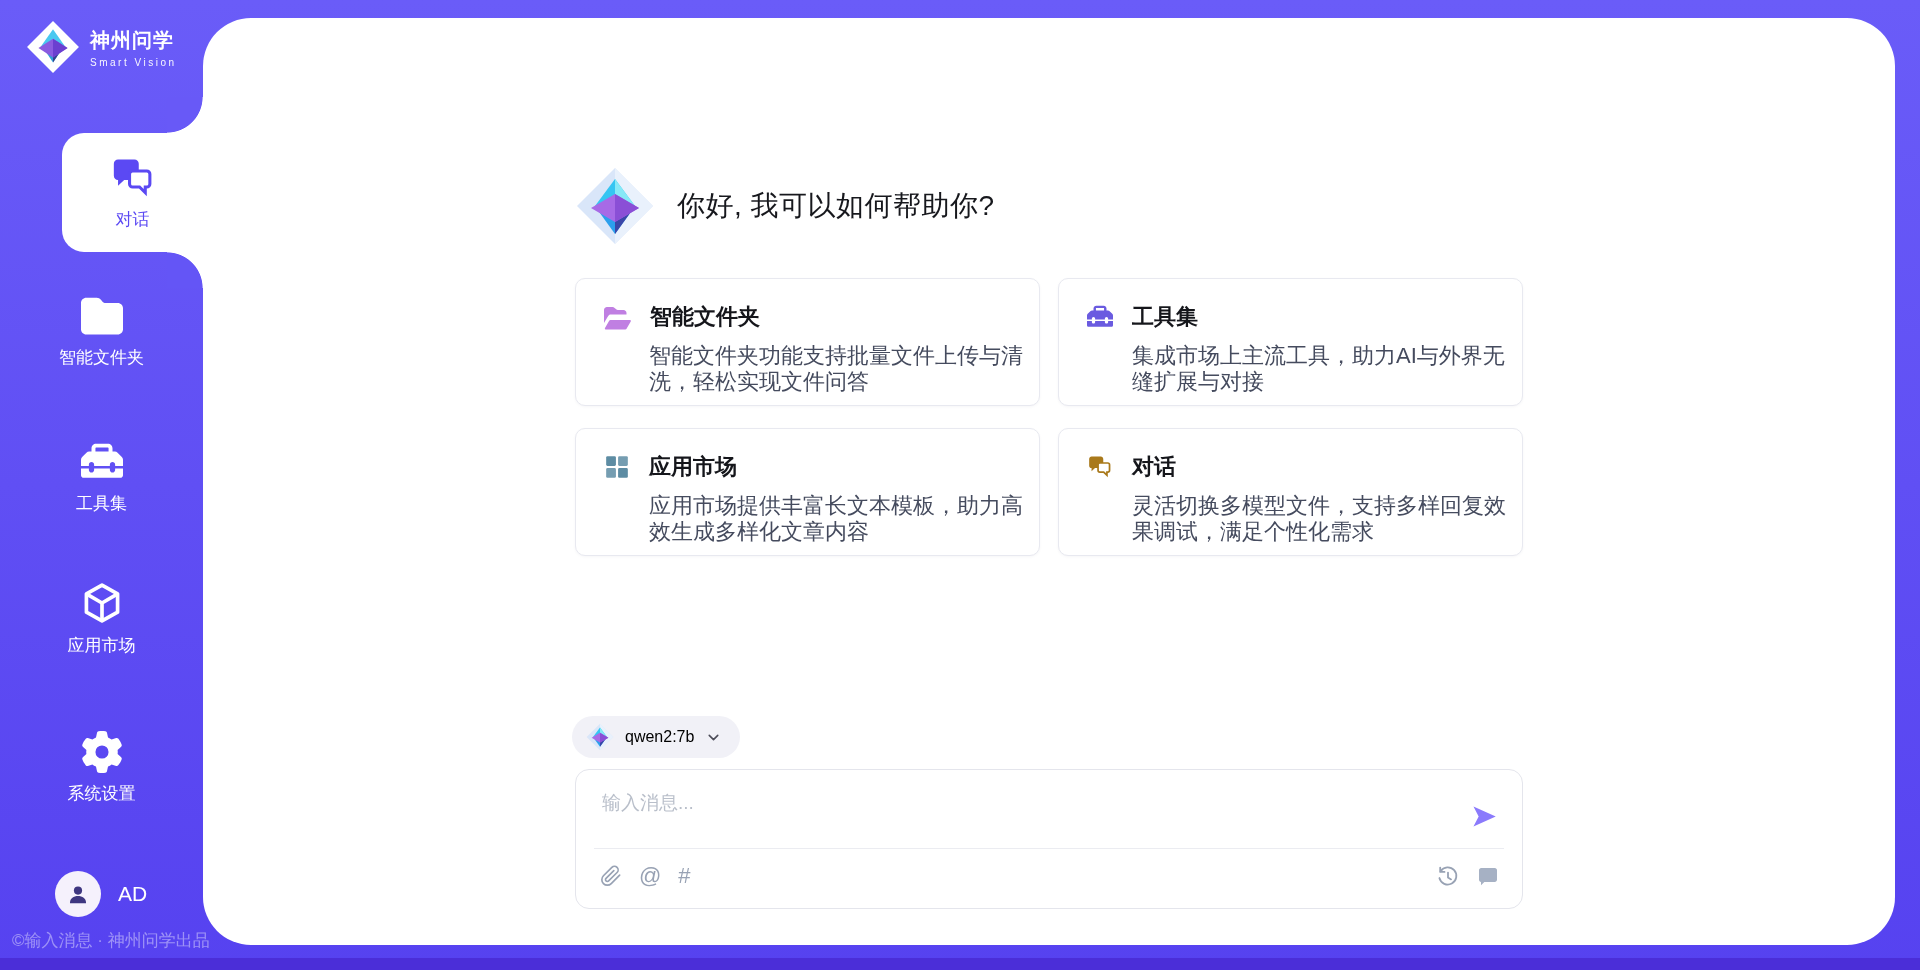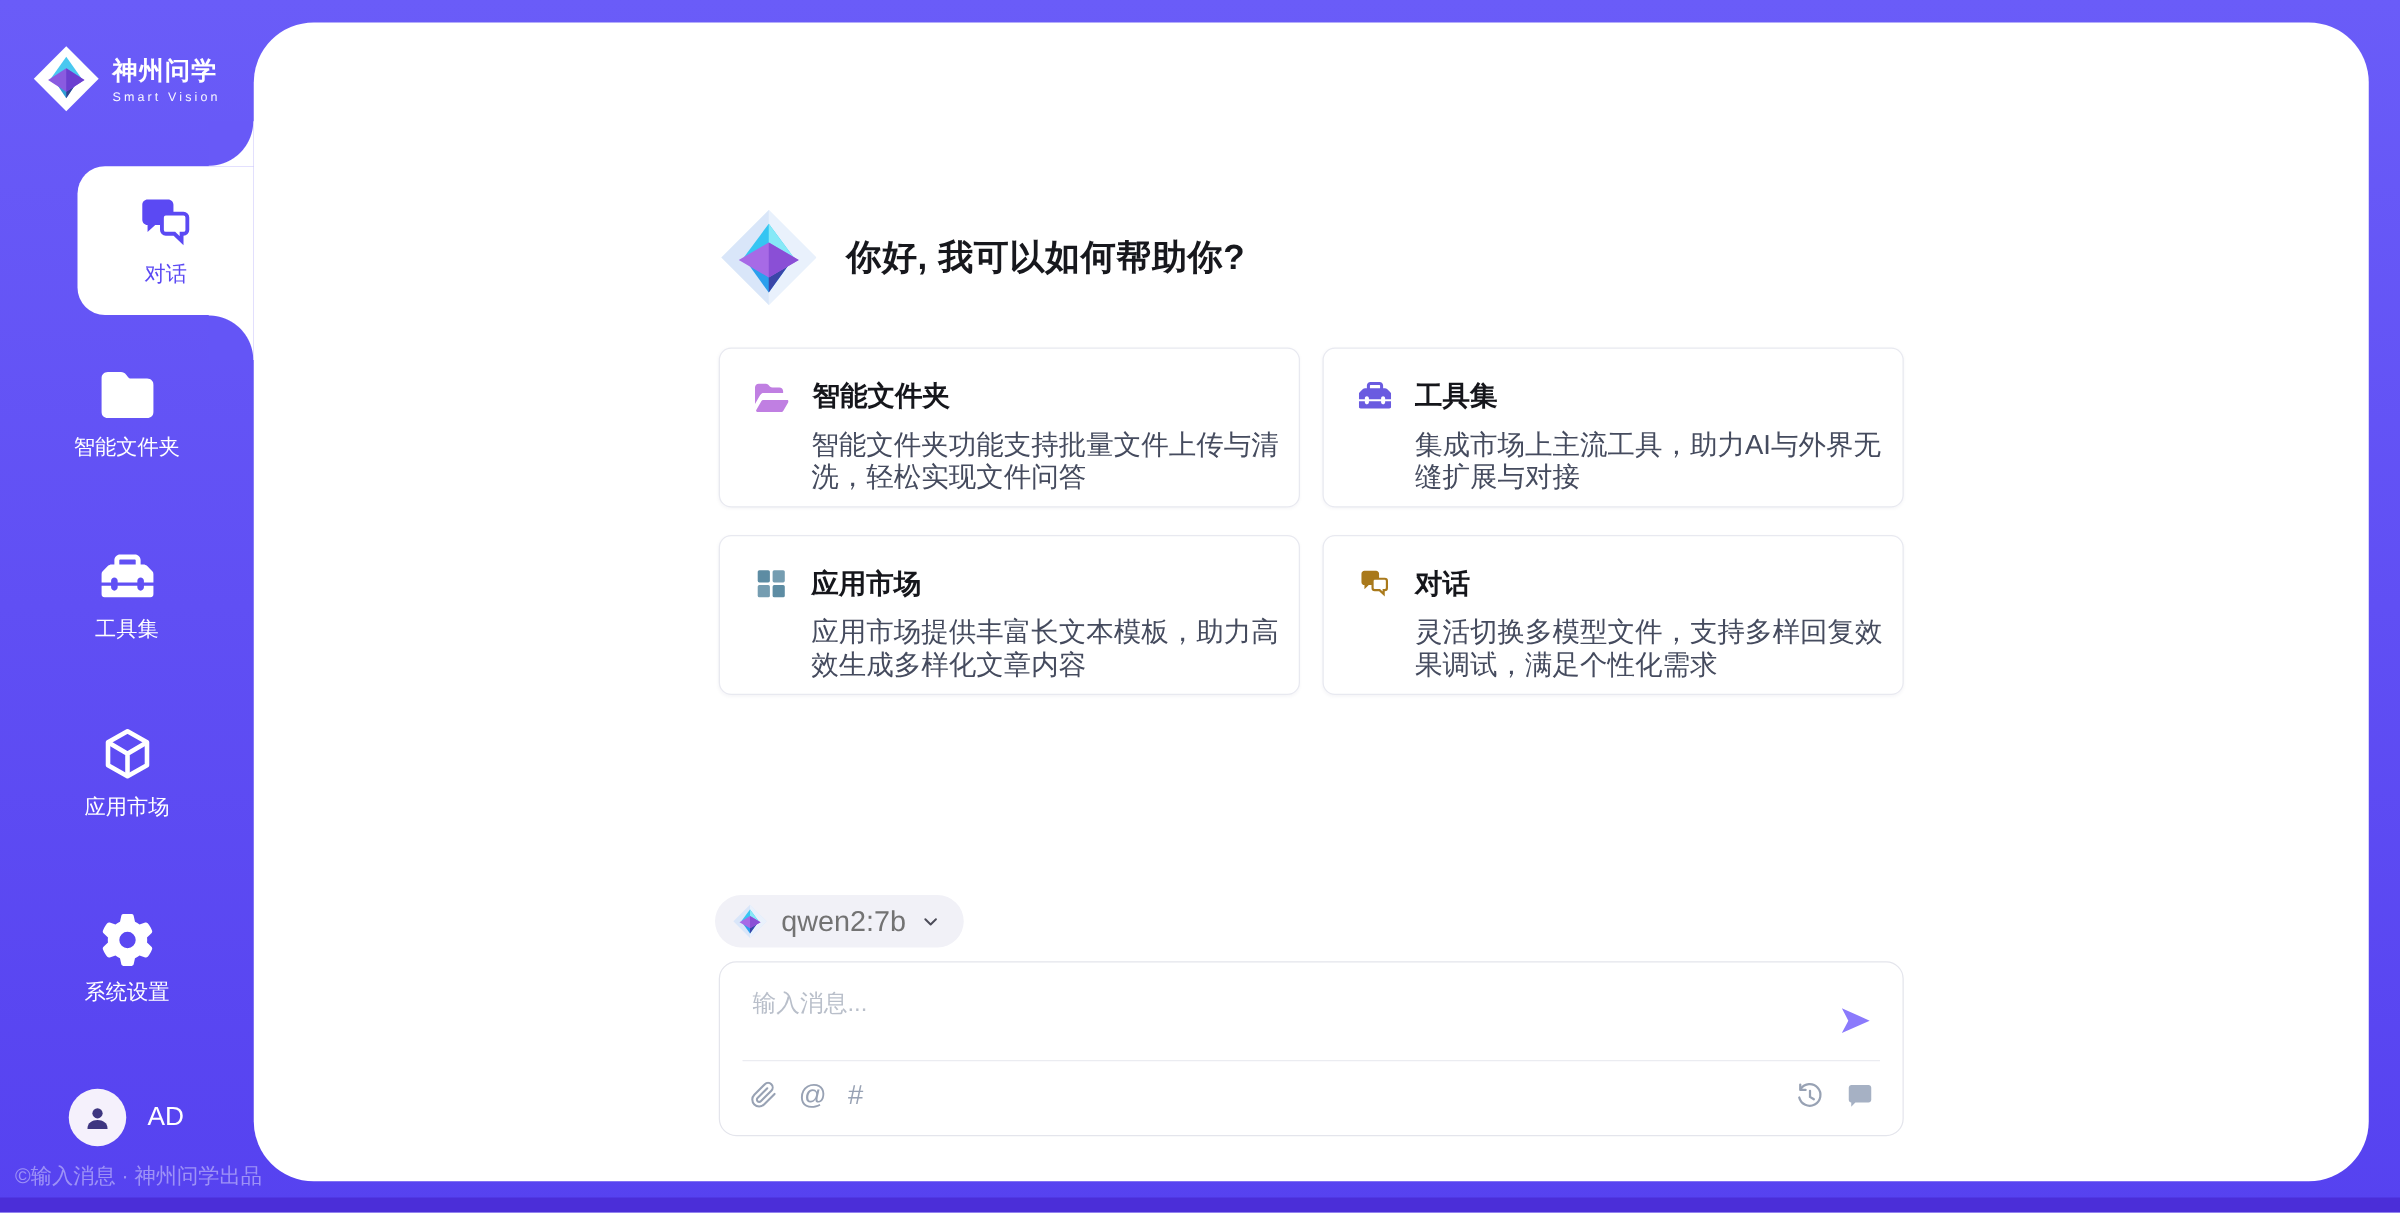--- a/index.html
+++ b/index.html
@@ -10,21 +10,21 @@
     background:linear-gradient(180deg,#6a5cf8 0%,#5642f0 100%);
     overflow:hidden;
   }
   
   .bottom-strip { position:absolute; left:0; bottom:0; width:100%; height:12px; background:#4b2ed8; }
   .main-area {
     position:absolute; left:203px; top:18px; width:1692px; height:927px;
     background:#ffffff; border-radius:48px;
   }
   
-  .logo-block { position:absolute; left:26px; top:20px; display:flex; align-items:center; gap:10px; color:#fff;margin-top:16px; }
+  .logo-block { position:absolute; left:26px; top:20px; display:flex; align-items:center; gap:10px; color:#fff; }
   .logo-text-name { font-size:20px; font-weight:bold; letter-spacing:1px; }
   .logo-text-sub  { font-size:10px; letter-spacing:2.5px; margin-top:3px; opacity:.95; }
 
   .active-tab {
     position:absolute; left:62px; top:133px; width:141px; height:119px;
     background:#fff; border-radius:22px 0 0 22px;
     display:flex; flex-direction:column; align-items:center; justify-content:center;
     color:#5b49f3; cursor:pointer;
   }
   .active-tab .nav-label { color:#5b49f3; }
@@ -50,41 +50,41 @@
   .user-row { position:absolute; left:55px; top:871px; display:flex; align-items:center; gap:17px; cursor:pointer; }
   .avatar {
     width:46px; height:46px; border-radius:50%; background:#f5f1fc;
     display:flex; align-items:center; justify-content:center; color:#3e3680;
   }
   .user-name { color:#fff; font-size:21px; }
   .sidebar-footer { position:absolute; left:12px; top:929px; color:rgba(255,255,255,.42); font-size:17px; }
 
   
   .greeting { position:absolute; left:372px; top:146px; display:flex; align-items:center; gap:22px; }
-  .greeting-title { font-size:28px; font-weight:bold; color:#17181d; letter-spacing:.5px; }
+  .greeting-title { font-size:28px; font-weight:normal; color:#17181d; letter-spacing:.5px; }
 
   .cards { position:absolute; left:372px; top:260px; display:grid; grid-template-columns:465px 465px; column-gap:18px; row-gap:22px; }
   .card {
     height:128px; background:#fff; border:1px solid #e8e9f0; border-radius:10px;
     padding:23px 28px 0 28px; box-shadow:0 1px 3px rgba(35,35,80,.04); cursor:pointer;
   }
   .card-head { display:flex; align-items:center; gap:19px; }
   .card-title { font-size:22px; font-weight:bold; color:#15161b; }
   .card-desc { margin:11px 0 0 45px; font-size:22px; line-height:26px; color:#454b5e; width:392px; }
   .ic-folder-open { color:#c07fe2; }
   .ic-toolbox    { color:#6a5be0; }
   .ic-grid       { color:#5d8ca3; }
   .ic-chat-gold  { color:#a9791b; }
 
   .model-pill {
     position:absolute; left:369px; top:698px; height:42px; border-radius:21px;
     background:#f1f1f7; display:inline-flex; align-items:center; gap:11px;
     padding:0 18px 0 14px; cursor:pointer;
   }
-  .model-name { font-size:23px; color:#737373; }
+  .model-name { font-size:16px; color:#000000; }
   .model-chevron { color:#4c4c58; display:flex; }
 
   .composer {
     position:absolute; left:372px; top:751px; width:948px; height:140px;
     background:#fff; border:1px solid #e4e5ec; border-radius:14px;
   }
   .composer textarea {
     position:absolute; left:26px; top:20px; width:860px; height:50px;
     border:none; outline:none; resize:none; font-size:19px;
     font-family:"Liberation Sans","DejaVu Sans",sans-serif; color:#a16207;

